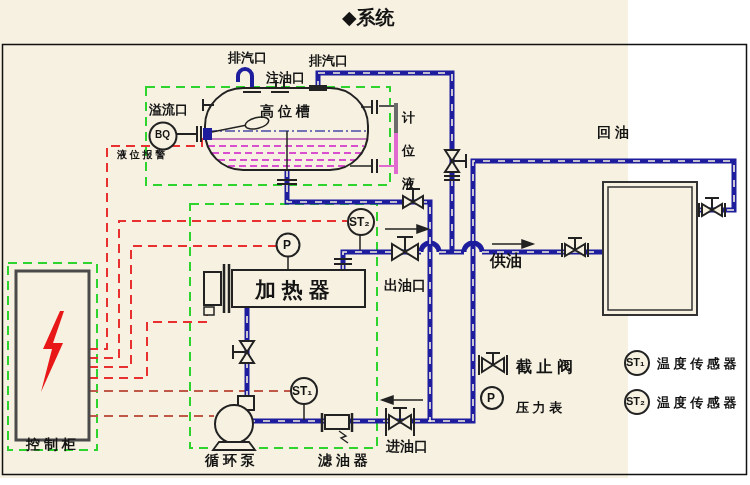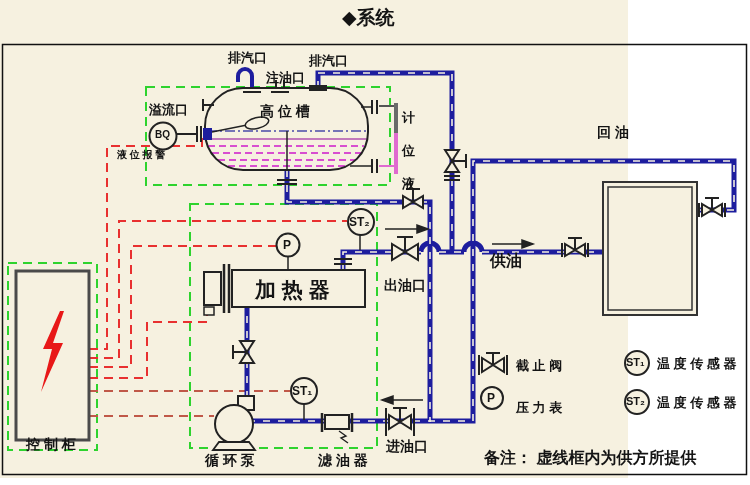--- a/index.html
+++ b/index.html
@@ -261,24 +261,23 @@
 
 <span class="lbl" style="left:255px;top:276px;font-size:21px;">加 热 器</span>
 <span class="lbl" style="left:205px;top:452px;font-size:14px;">循 环 泵</span>
 <span class="lbl" style="left:318px;top:452px;font-size:14px;">滤 油 器</span>
 <span class="lbl" style="left:26px;top:436px;font-size:14px;">控 制 柜</span>
 
 <span class="lbl" style="left:283px;top:238px;font-size:12px;">P</span>
 <span class="lbl" style="left:349px;top:215px;font-size:12px;">ST₂</span>
 <span class="lbl" style="left:292px;top:384px;font-size:12px;">ST₁</span>
 
-<span class="lbl" style="left:516px;top:357px;font-size:13px;">截 止 阀</span>
+<span class="lbl" style="left:516px;top:357px;font-size:16px;">截 止 阀</span>
 <span class="lbl" style="left:487px;top:391px;font-size:12px;">P</span>
 <span class="lbl" style="left:516px;top:390px;font-size:13px;margin-top:9px;">压 力 表</span>
 <span class="lbl" style="left:626px;top:356px;font-size:11px;">ST₁</span>
 <span class="lbl" style="left:657px;top:355px;font-size:13px;">温 度 传 感 器</span>
 <span class="lbl" style="left:626px;top:395px;font-size:11px;">ST₂</span>
 <span class="lbl" style="left:657px;top:394px;font-size:13px;">温 度 传 感 器</span>
 
-<span class="lbl" style="left:484px;top:448px;font-size:16px;">备注： 虚线框内为供方所提供</span>
 </div>
 
 <div style="position:absolute;left:0;top:478px;width:750px;height:7px;background:#ffffff;"></div>
 
 </body></html>

